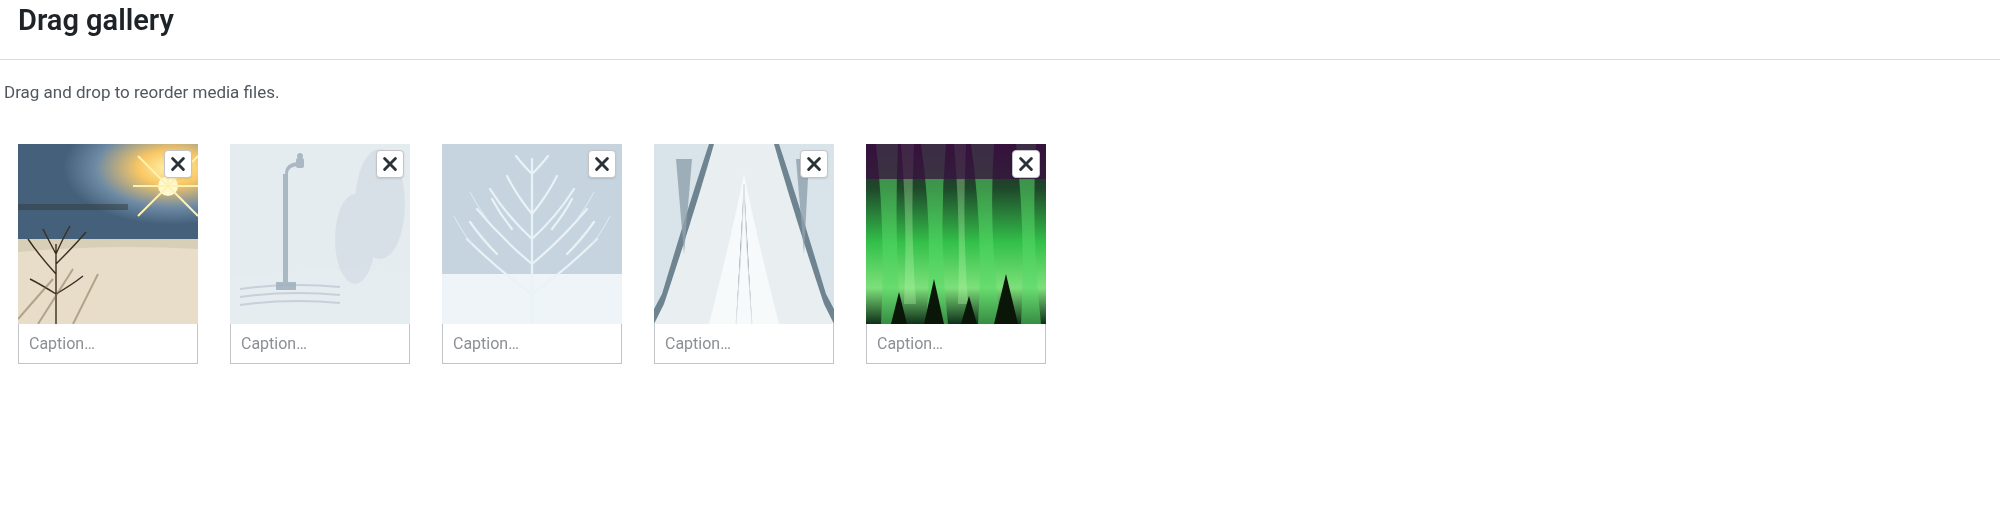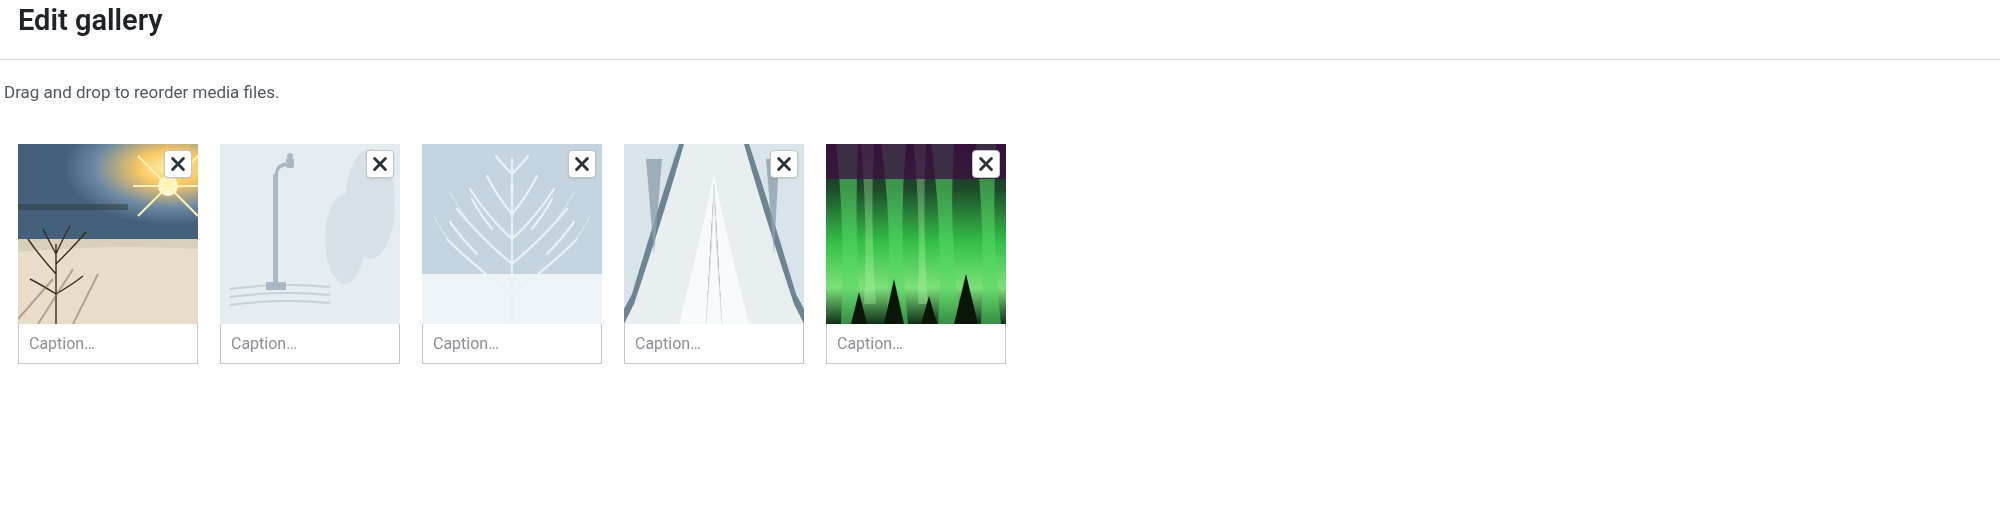--- a/index.html
+++ b/index.html
@@ -20,21 +20,21 @@
       color: #1d2327;
       line-height: 1.4;
     }
     .instructions {
       padding: 22px 4px;
       font-size: 17px;
       color: #50575e;
     }
     .gallery-grid {
       display: flex;
-      gap: 22px;
+      gap: 32px;
       padding: 20px 21px 0 18px;
     }
     .gallery-item {
       width: 180px;
       position: relative;
     }
     .thumb {
       width: 180px;
       height: 180px;
       position: relative;
@@ -82,21 +82,21 @@
       font-family: inherit;
     }
     .caption-input::placeholder {
       color: #8c8f94;
     }
   </style>
 </head>
 <body>
 
 <div class="header">
-  <h2>Edit gallery</h2>
+  <h2>Drag gallery</h2>
 </div>
 
 <div class="instructions">Drag and drop to reorder media files.</div>
 
 <div class="gallery-grid">
 
   <div class="gallery-item">
     <div class="thumb">
       <svg class="art" viewBox="0 0 180 180">
         <defs>

